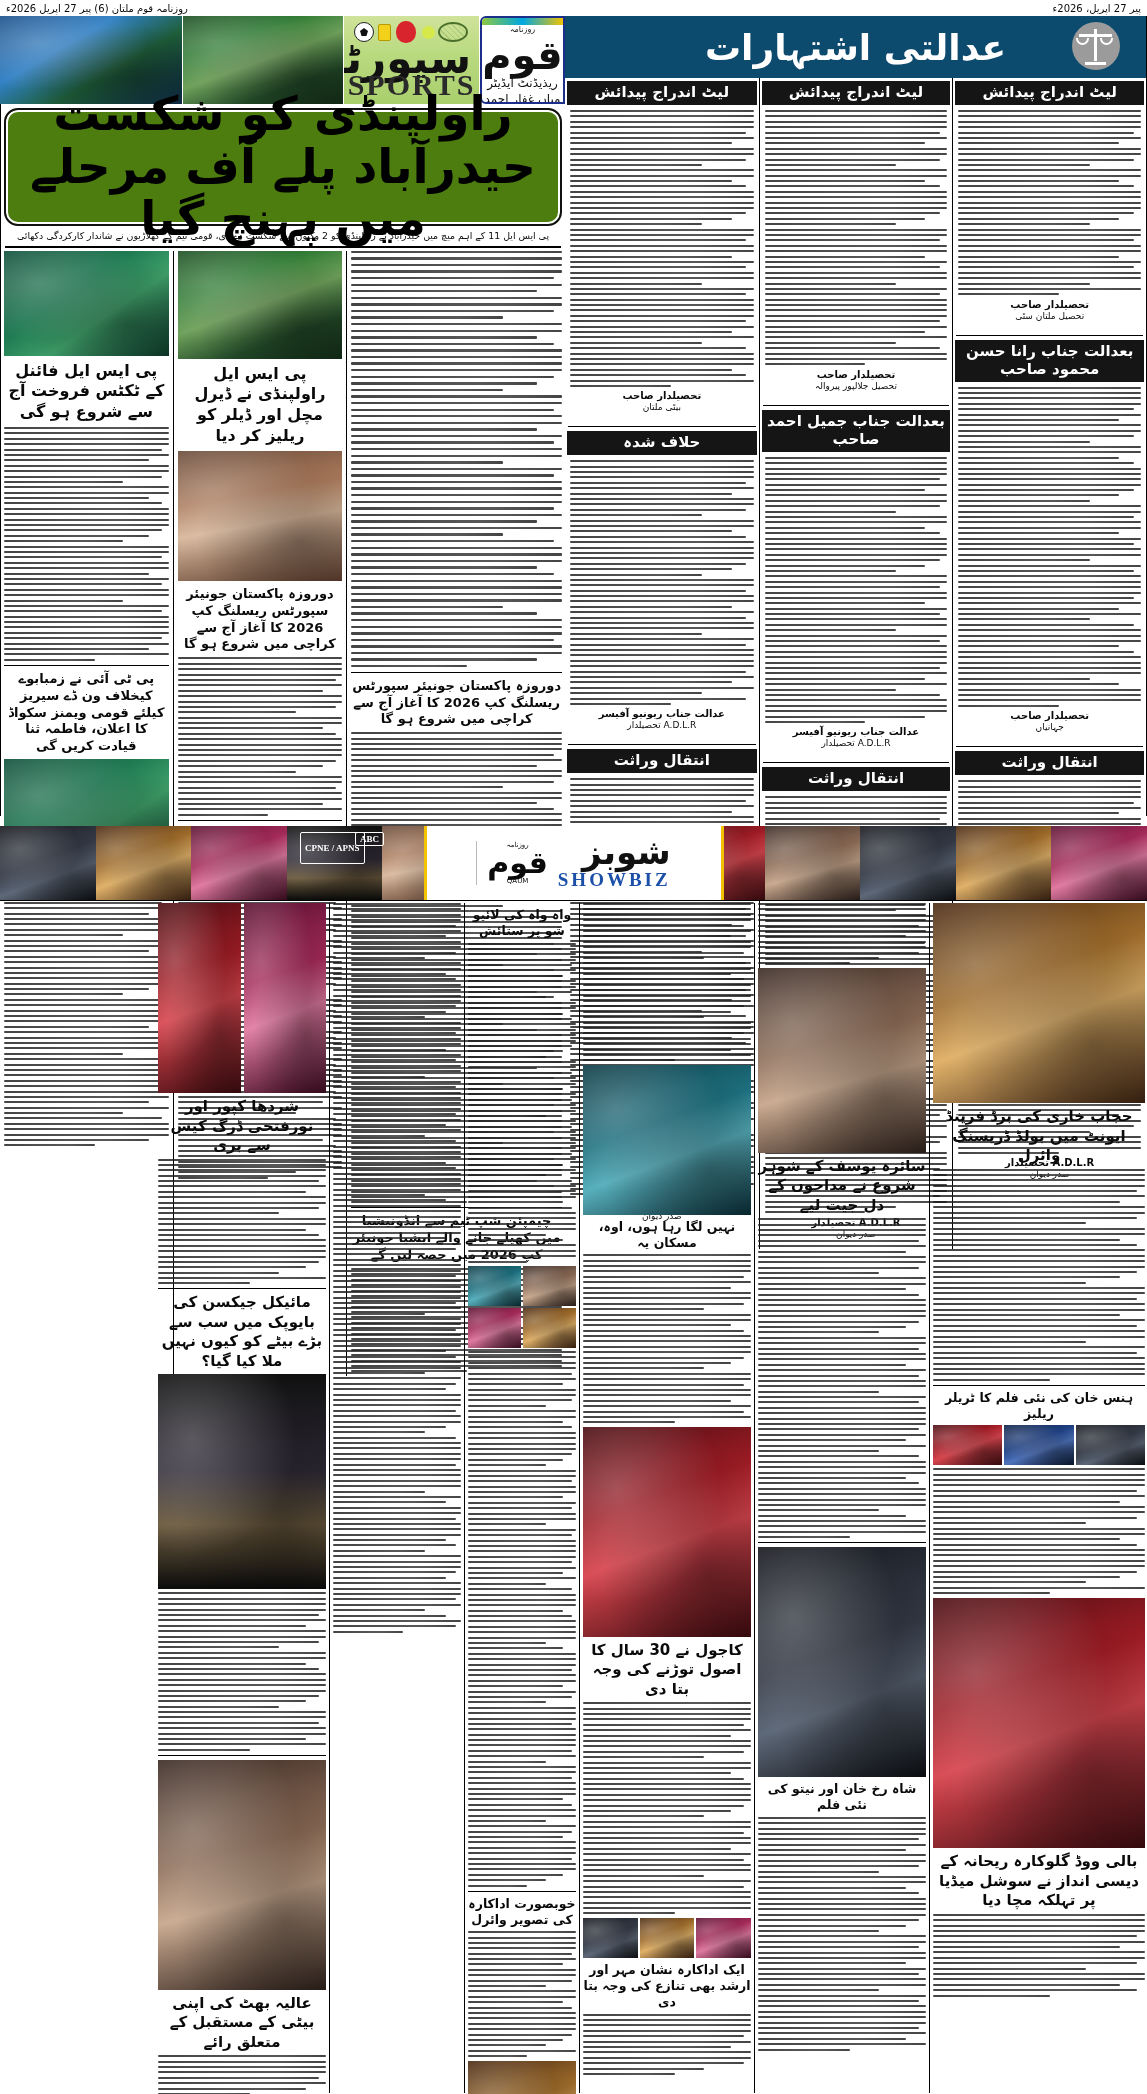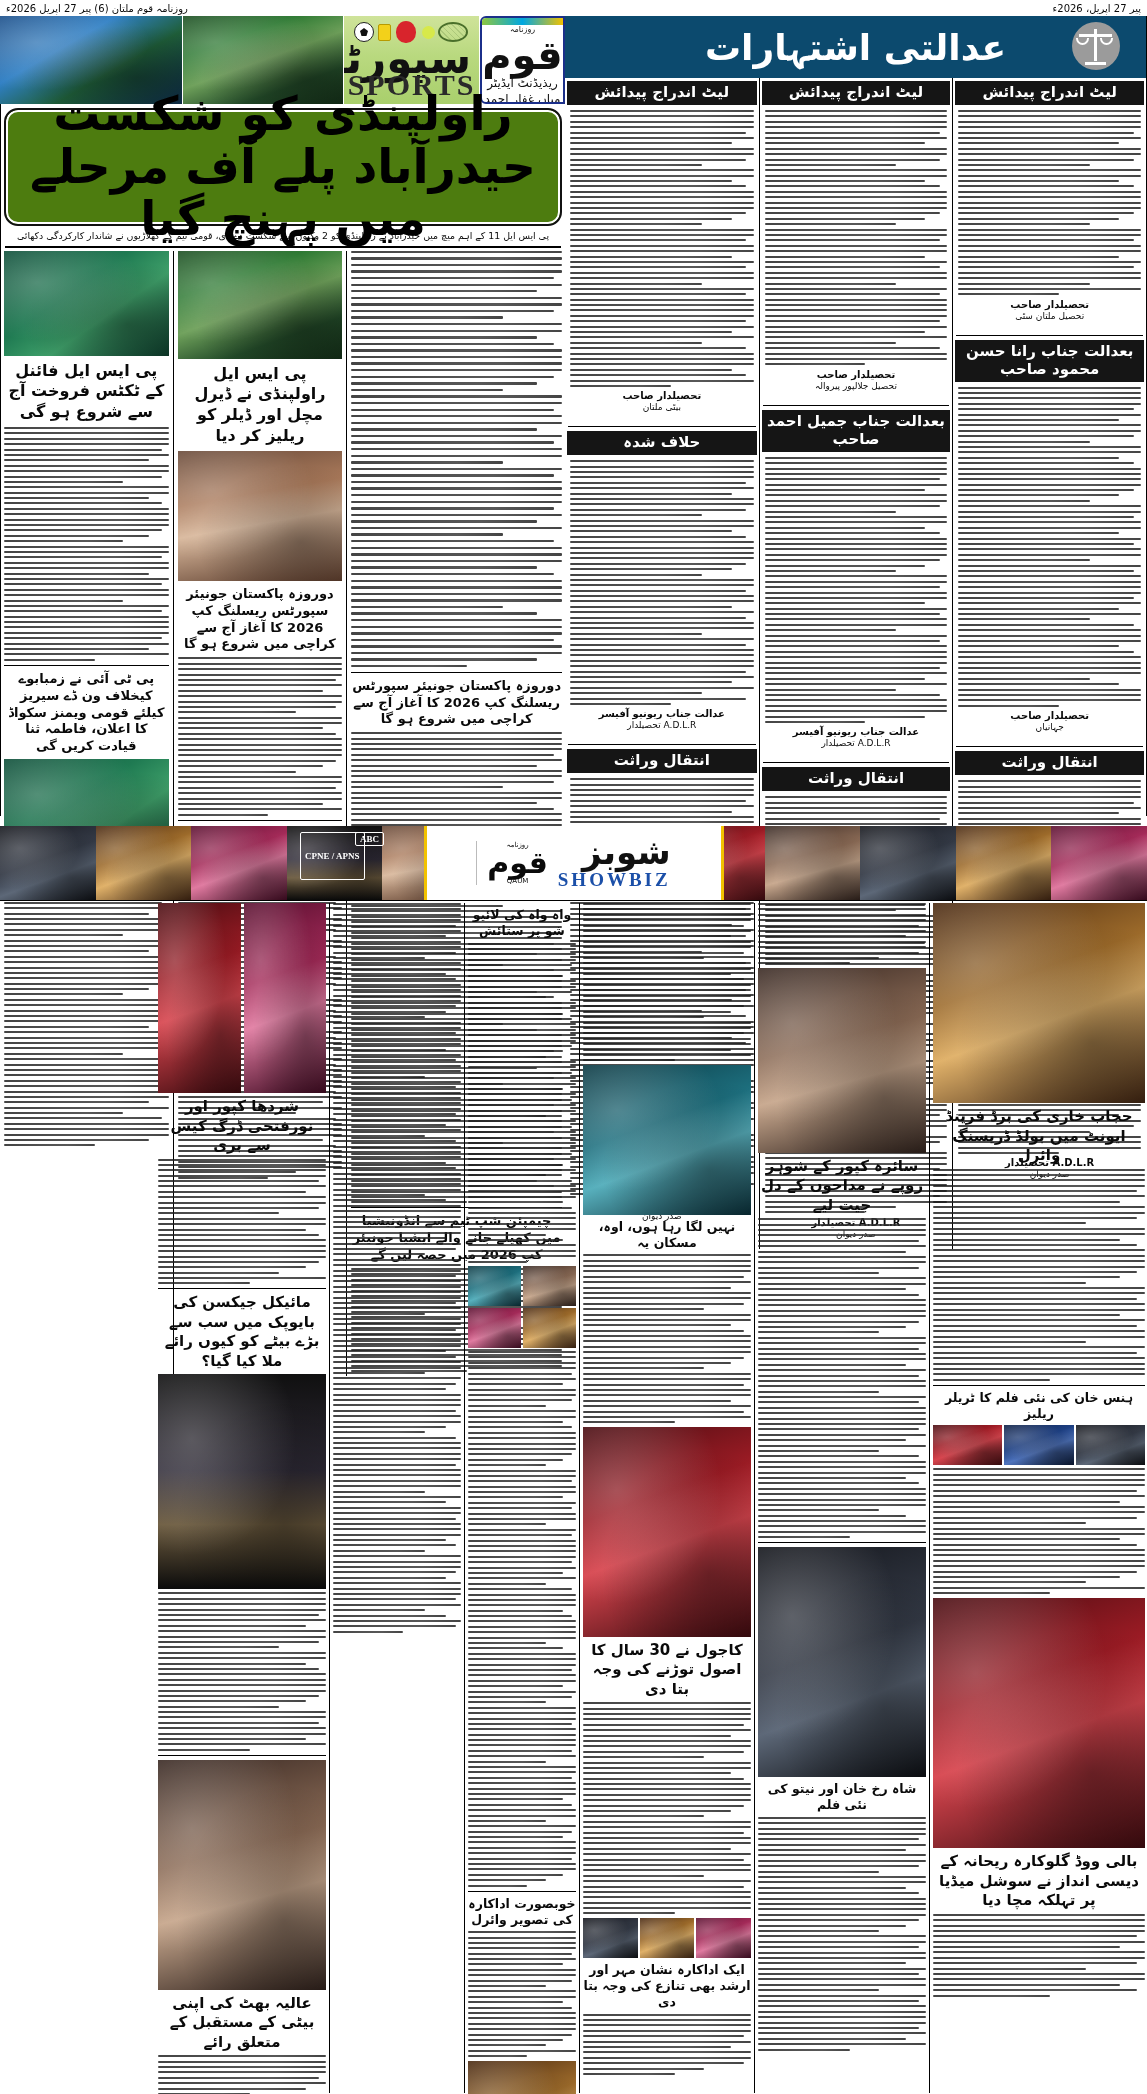--- a/index.html
+++ b/index.html
@@ -134,21 +134,21 @@
   .sbz-strip .cell{ flex:1 1 0; height:74px; }
   .sbz-center{ position:absolute; left:50%; transform:translateX(-50%); top:0; width:300px; height:74px;
      background:#fff; border-left:3px solid #f2c200; border-right:3px solid #f2c200;
      display:flex; align-items:center; justify-content:center; gap:10px;}
   .sbz-word{ font-family:"DejaVu Sans",sans-serif; font-weight:700; font-size:34px; color:#111; line-height:1;}
   .sbz-en{ font-family:"Liberation Serif",serif; font-weight:700; font-size:19px; color:#1b4fa8; letter-spacing:3px;}
   .sbz-logo{ text-align:center; border-left:1px solid #bbb; padding-left:10px;}
   .sbz-logo .q{ font-family:"DejaVu Sans",sans-serif; font-weight:700; font-size:30px; line-height:.95;}
   .sbz-logo .s{ font-size:7px; font-family:"DejaVu Sans",sans-serif;}
   .abcbadge{ position:absolute; left:300px; top:6px; font:700 9px "Liberation Serif",serif; color:#fff;
-     border:1px solid #fff; padding:18px 4px; border-radius:2px;}
+     border:1px solid #fff; padding:10px 4px; border-radius:2px;}
   .abcbadge2{ position:absolute; left:355px; top:6px; font:700 9px "Liberation Serif",serif; color:#fff;
      border:1px solid #fff; padding:1px 4px; border-radius:2px;}
 
   
   .showbody{ position:absolute; top:900px; left:0; width:1147px; height:1194px; border-top:1px solid #000;}
   .sbgrid{ display:flex; flex-direction:row; height:1194px; padding:2px; gap:3px;}
   .sbcol{ position:relative; }
   .w1{ width:212px;} .w2{ width:108px;} .w3{ width:168px;} .w4{ width:168px;}
   .w5{ width:128px;} .w6{ width:168px;}
   .sbhead{ font-family:"DejaVu Sans",sans-serif; font-weight:700; font-size:15px; line-height:1.3;
@@ -1360,21 +1360,21 @@
             <i></i>
             <i></i>
             <i></i>
             <i></i>
             <i></i>
             <i></i>
             <i></i>
             <i></i>
         </div>
         <div class="photo ph-person" style="height:185px;"></div>
-        <div class="sbhead">سائرہ کپور کے شوہر روپے نے مداحوں کے دل جیت لیے</div>
+        <div class="sbhead">سائرہ یوسف کے شوہر شروع نے مداحوں کے دل جیت لیے</div>
         <div class="lines xs">
           <i></i>
             <i></i>
             <i></i>
             <i></i>
             <i></i>
             <i></i>
             <i></i>
             <i></i>
             <i></i>
@@ -1994,21 +1994,21 @@
             <i></i>
             <i></i>
             <i></i>
             <i></i>
             <i></i>
             <i></i>
             <i></i>
             <i></i>
         </div>
         <div class="hrule"></div>
-        <div class="sbhead">مائیکل جیکسن کی بایوپک میں سب سے بڑے بیٹے کو کیوں رائے ملا کیا گیا؟</div>
+        <div class="sbhead">مائیکل جیکسن کی بایوپک میں سب سے بڑے بیٹے کو کیوں نہیں ملا کیا گیا؟</div>
         <div class="photo ph-stage" style="height:215px;margin:3px 0;"></div>
         <div class="lines xs">
           <i></i>
             <i></i>
             <i></i>
             <i></i>
             <i></i>
             <i></i>
             <i></i>
             <i></i>

